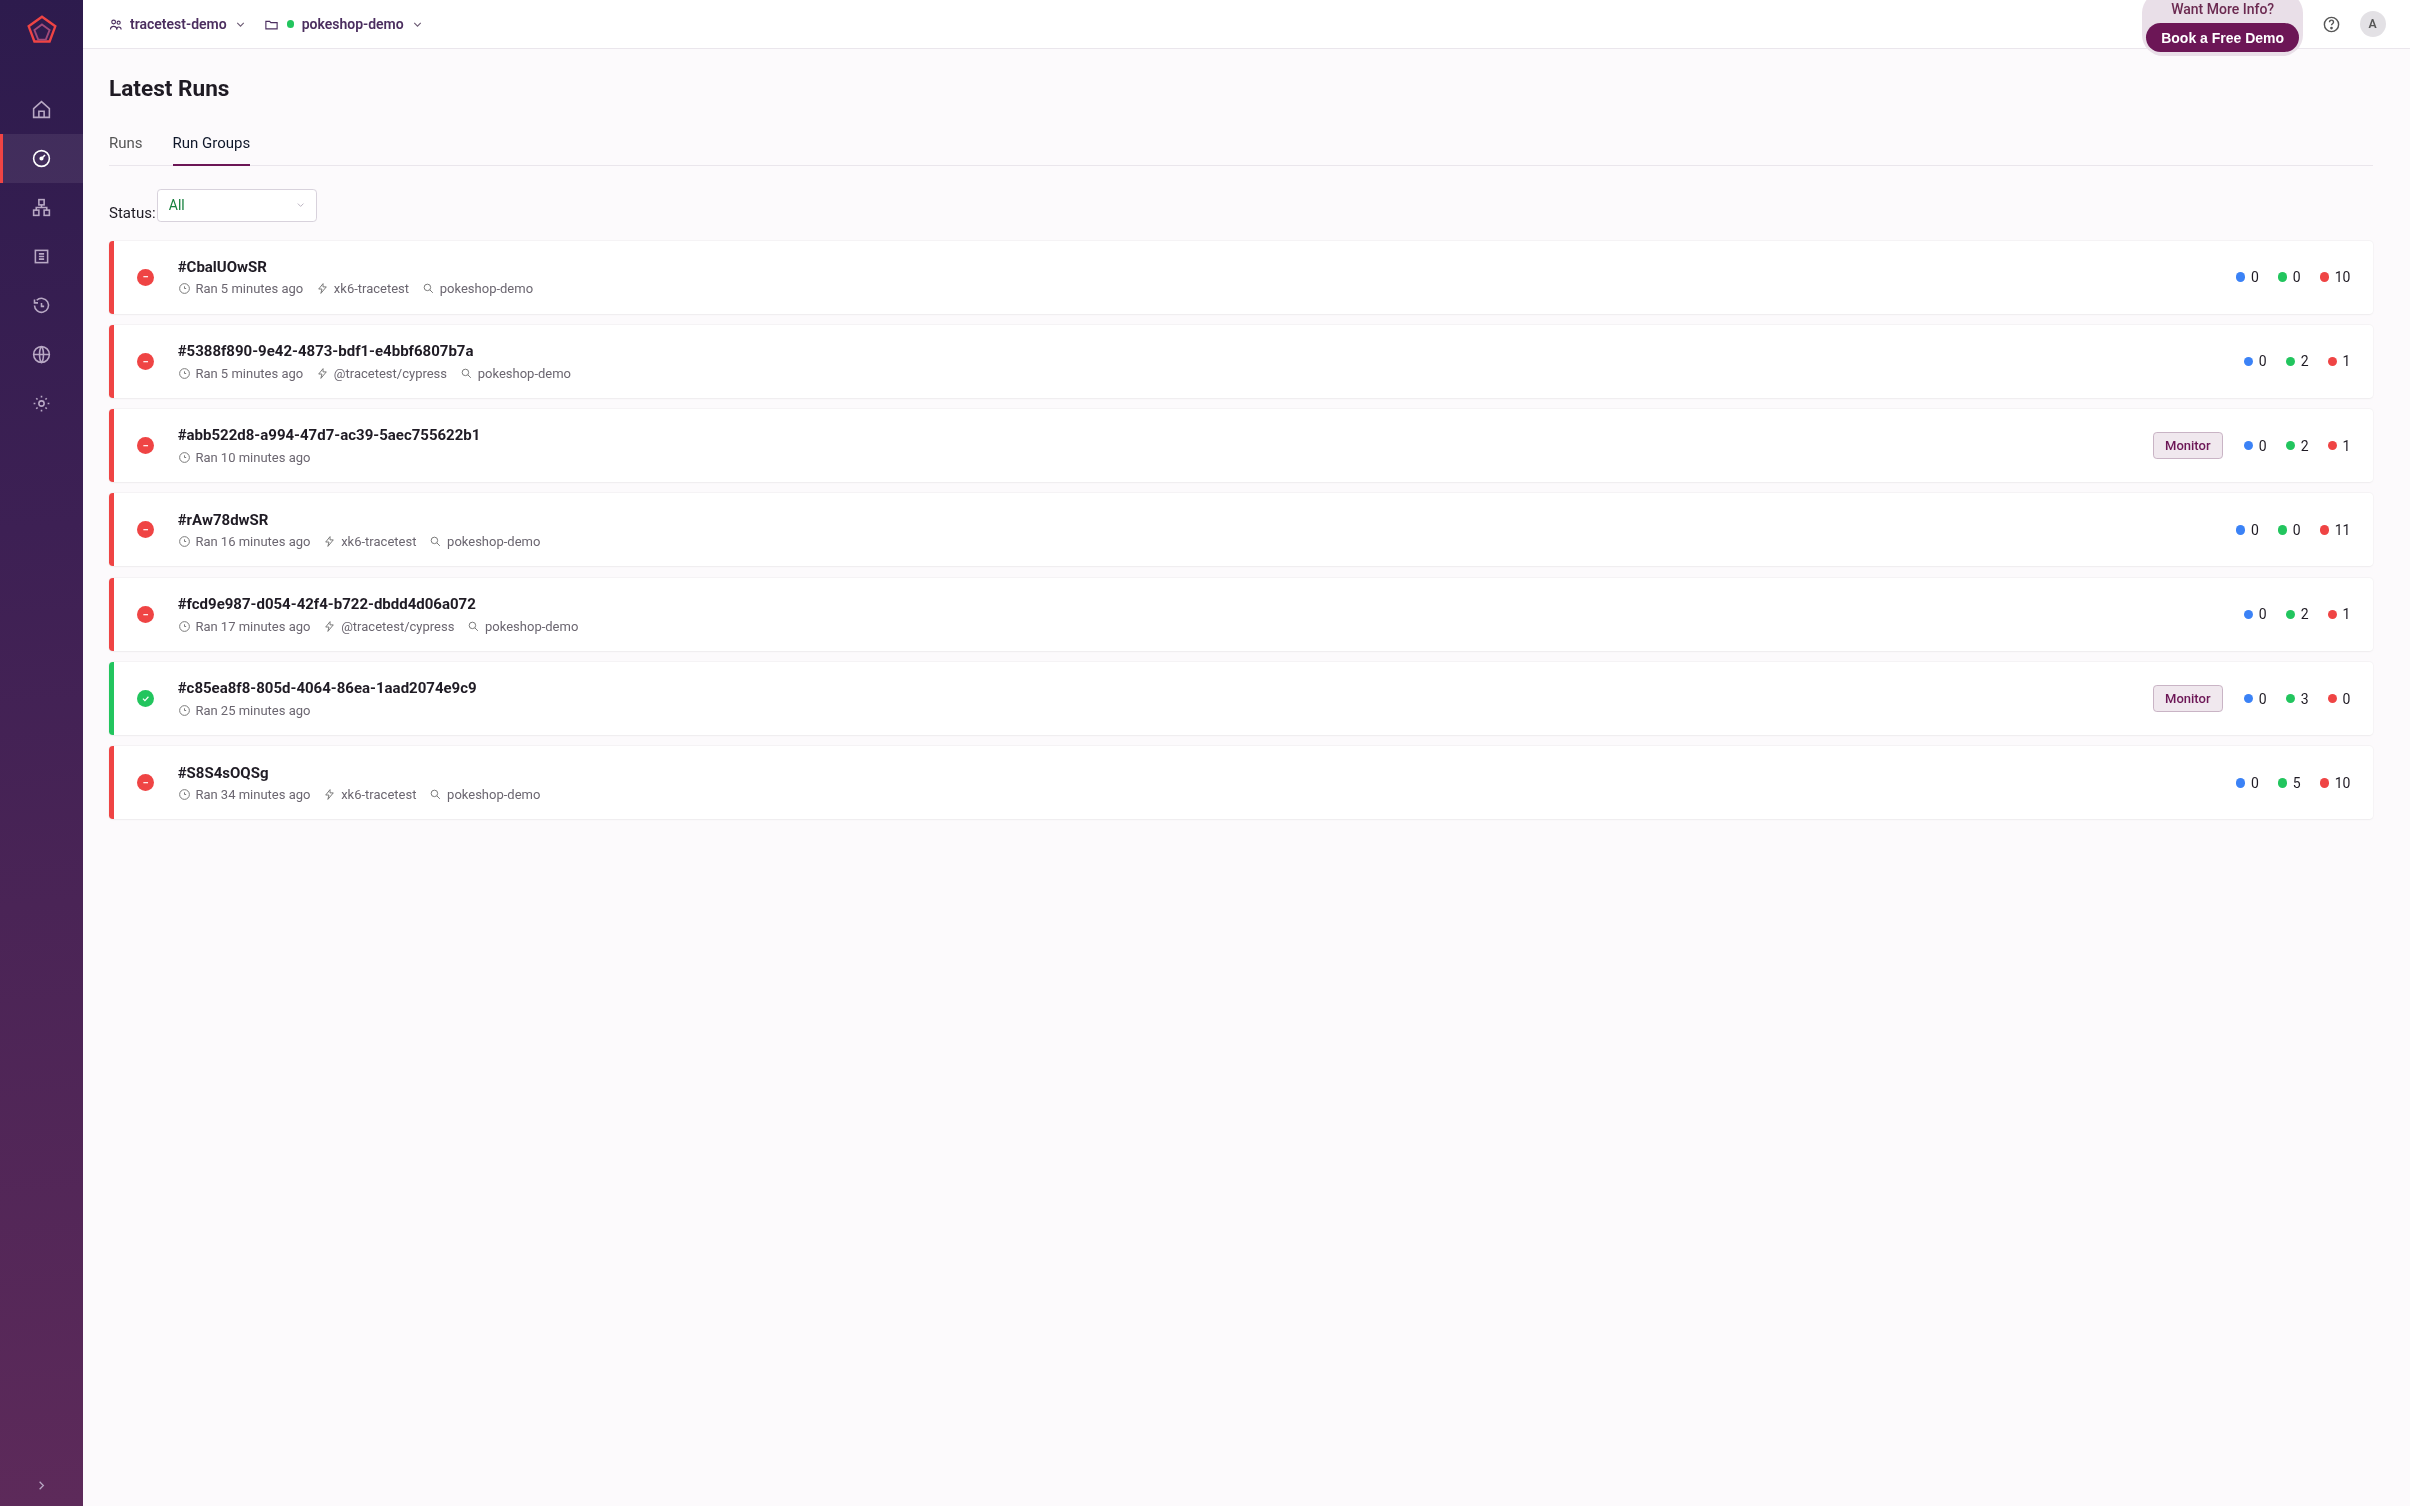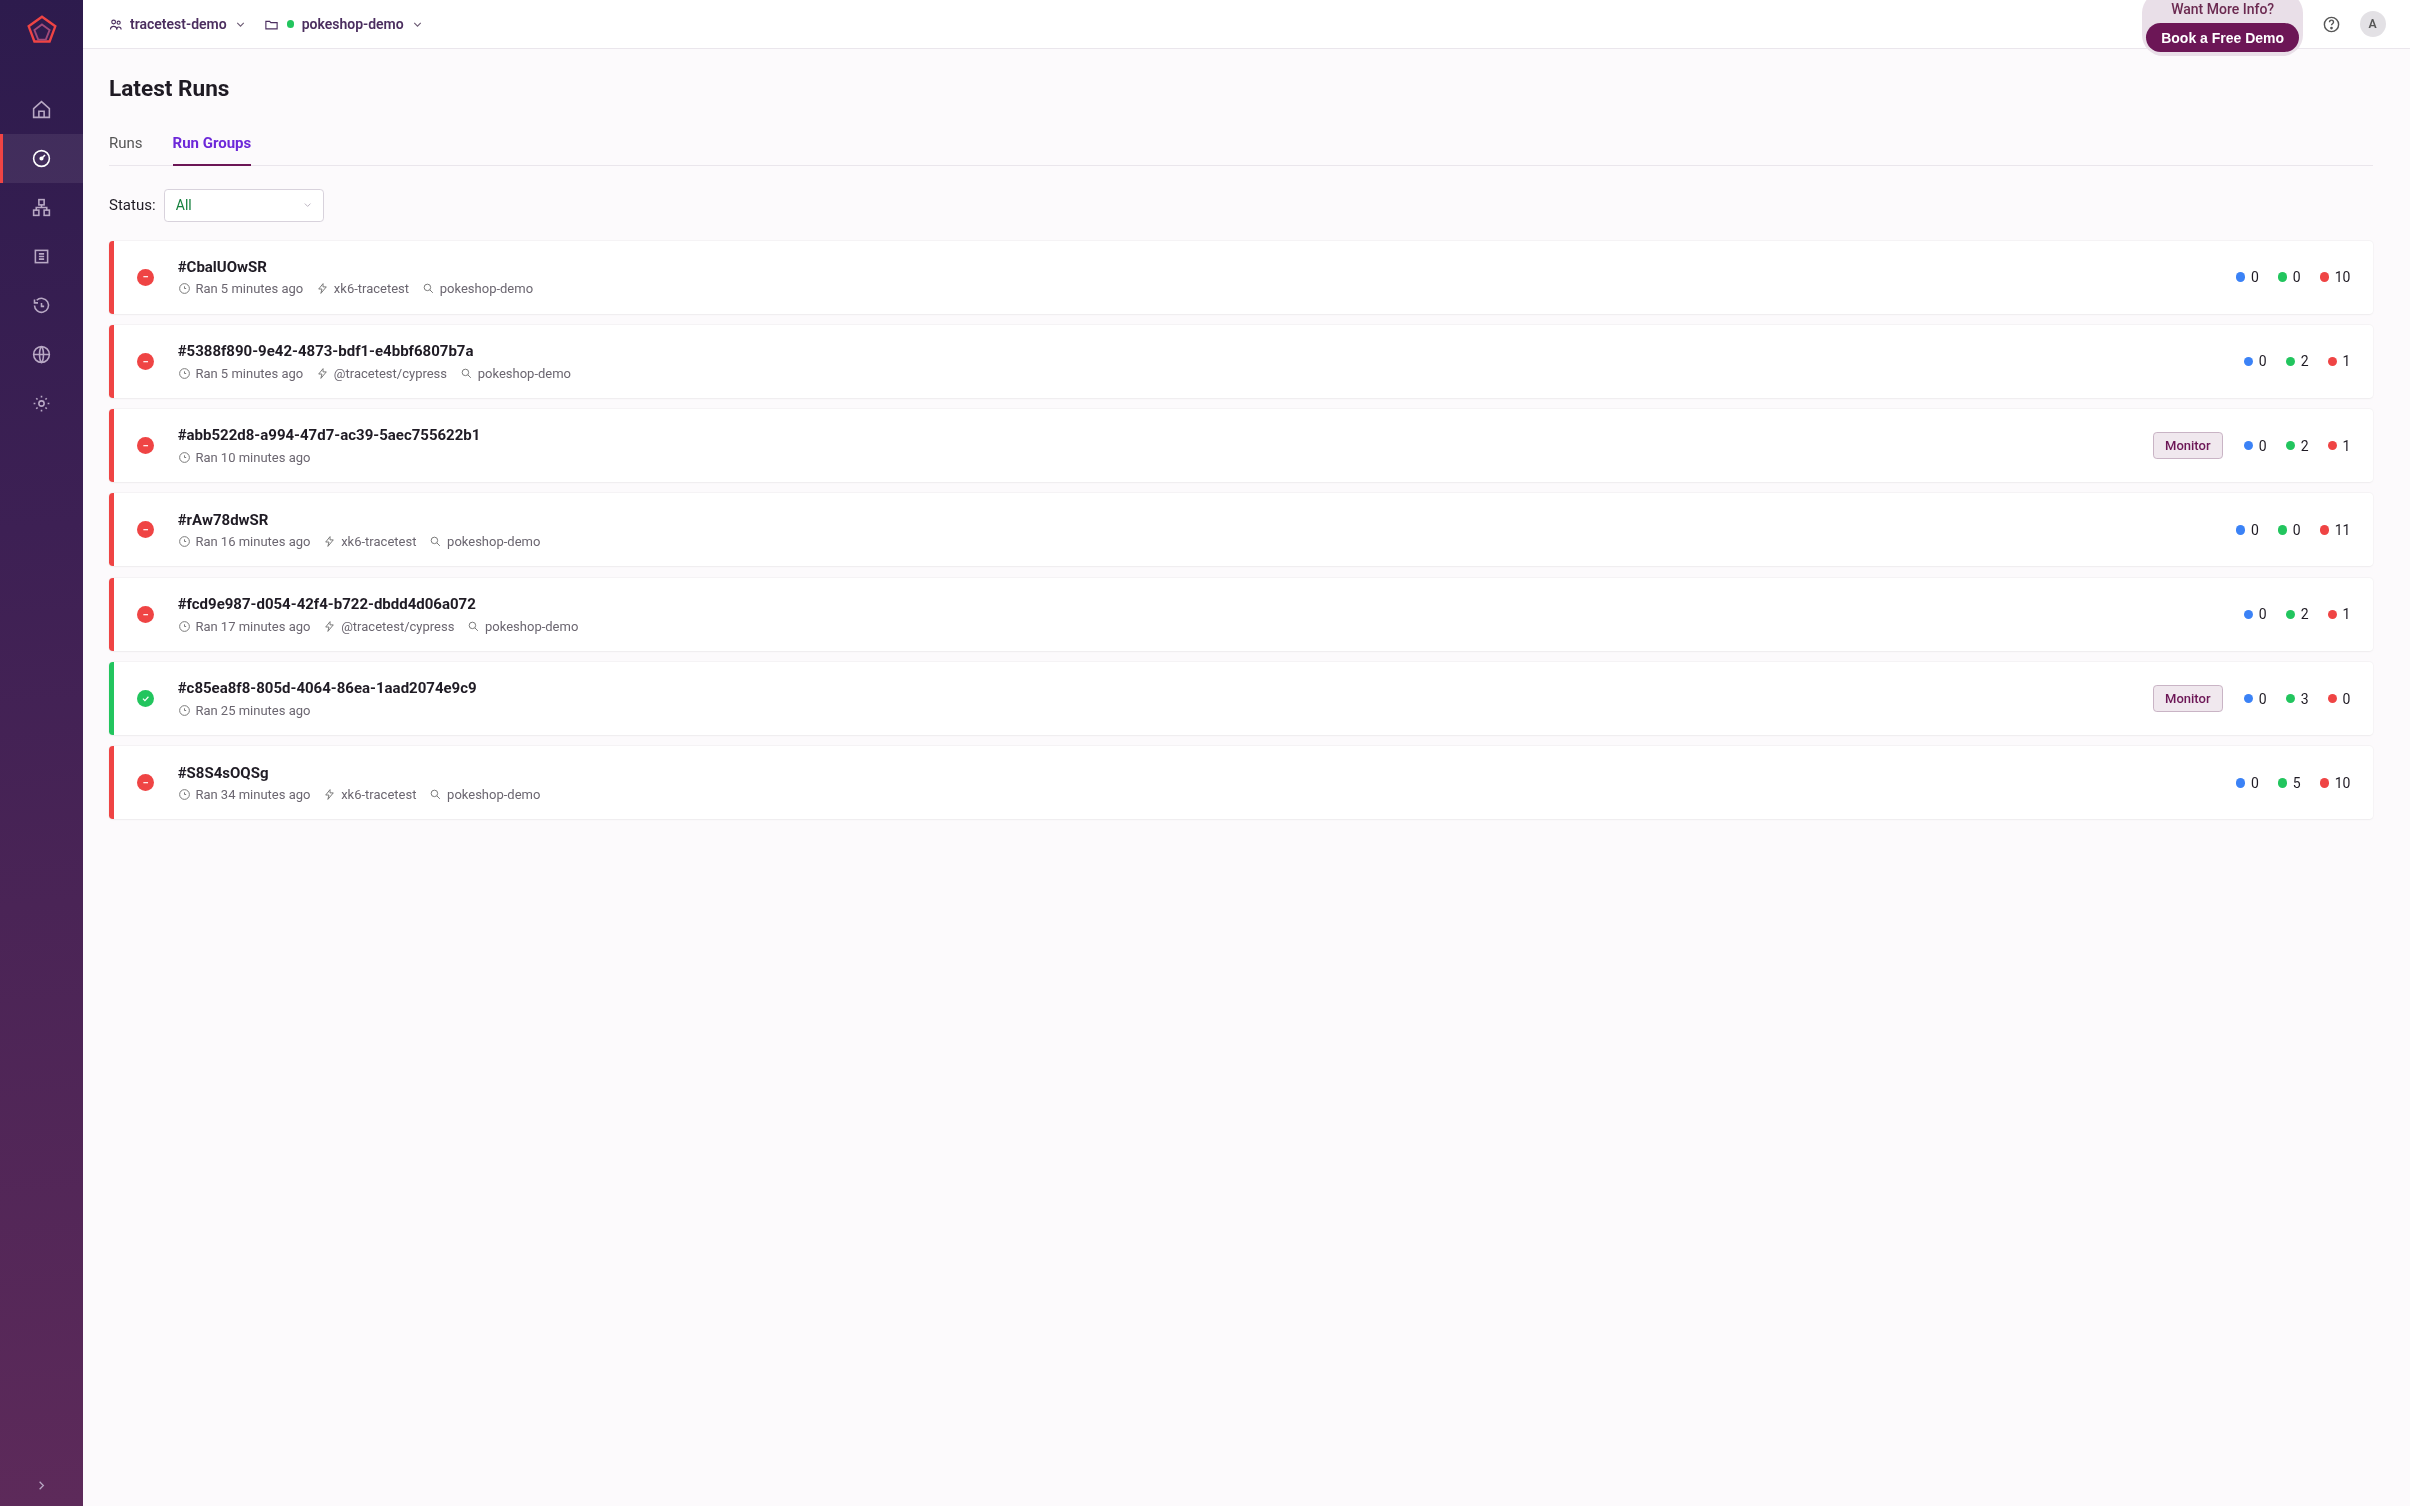--- a/index.html
+++ b/index.html
@@ -108,26 +108,26 @@
   .tabs {
     display: flex; gap: 30px;
     border-bottom: 0.9px solid #eae6ec;
     margin-bottom: 22.6px;
   }
   .tab {
     padding: 9.4px 0 13px 0;
     font-size: 15px; color: #555;
     cursor: pointer; position: relative;
   }
-  .tab.active { color: #6d28d9; font-weight: 700; }
+  .tab.active { color: #0f172a; font-weight: 400; }
   .tab.active::after {
     content: ""; position: absolute; left: 0; right: 0; bottom: -0.9px; height: 1.9px; background: #6c1656;
   }
 
-  .filter-row { display: flex; align-items: center; gap: 8px; margin-bottom: 19px; }
+  .filter-row { display: flex; align-items: flex-end; gap: 1px; margin-bottom: 19px; }
   .filter-label { font-size: 15px; color: #1f1b24; }
   .select {
     border: 0.9px solid #d8d2dc; border-radius: 3.8px; background: #fff;
     padding: 7.5px 32px 7.5px 11.3px;
     font-size: 14px; color: #15803d;
     min-width: 160px; cursor: pointer;
     position: relative;
   }
   .select .chev-down { position: absolute; right: 9.4px; top: 50%; transform: translateY(-50%); width: 11.3px; height: 11.3px; color: #b9b0be; }
 

